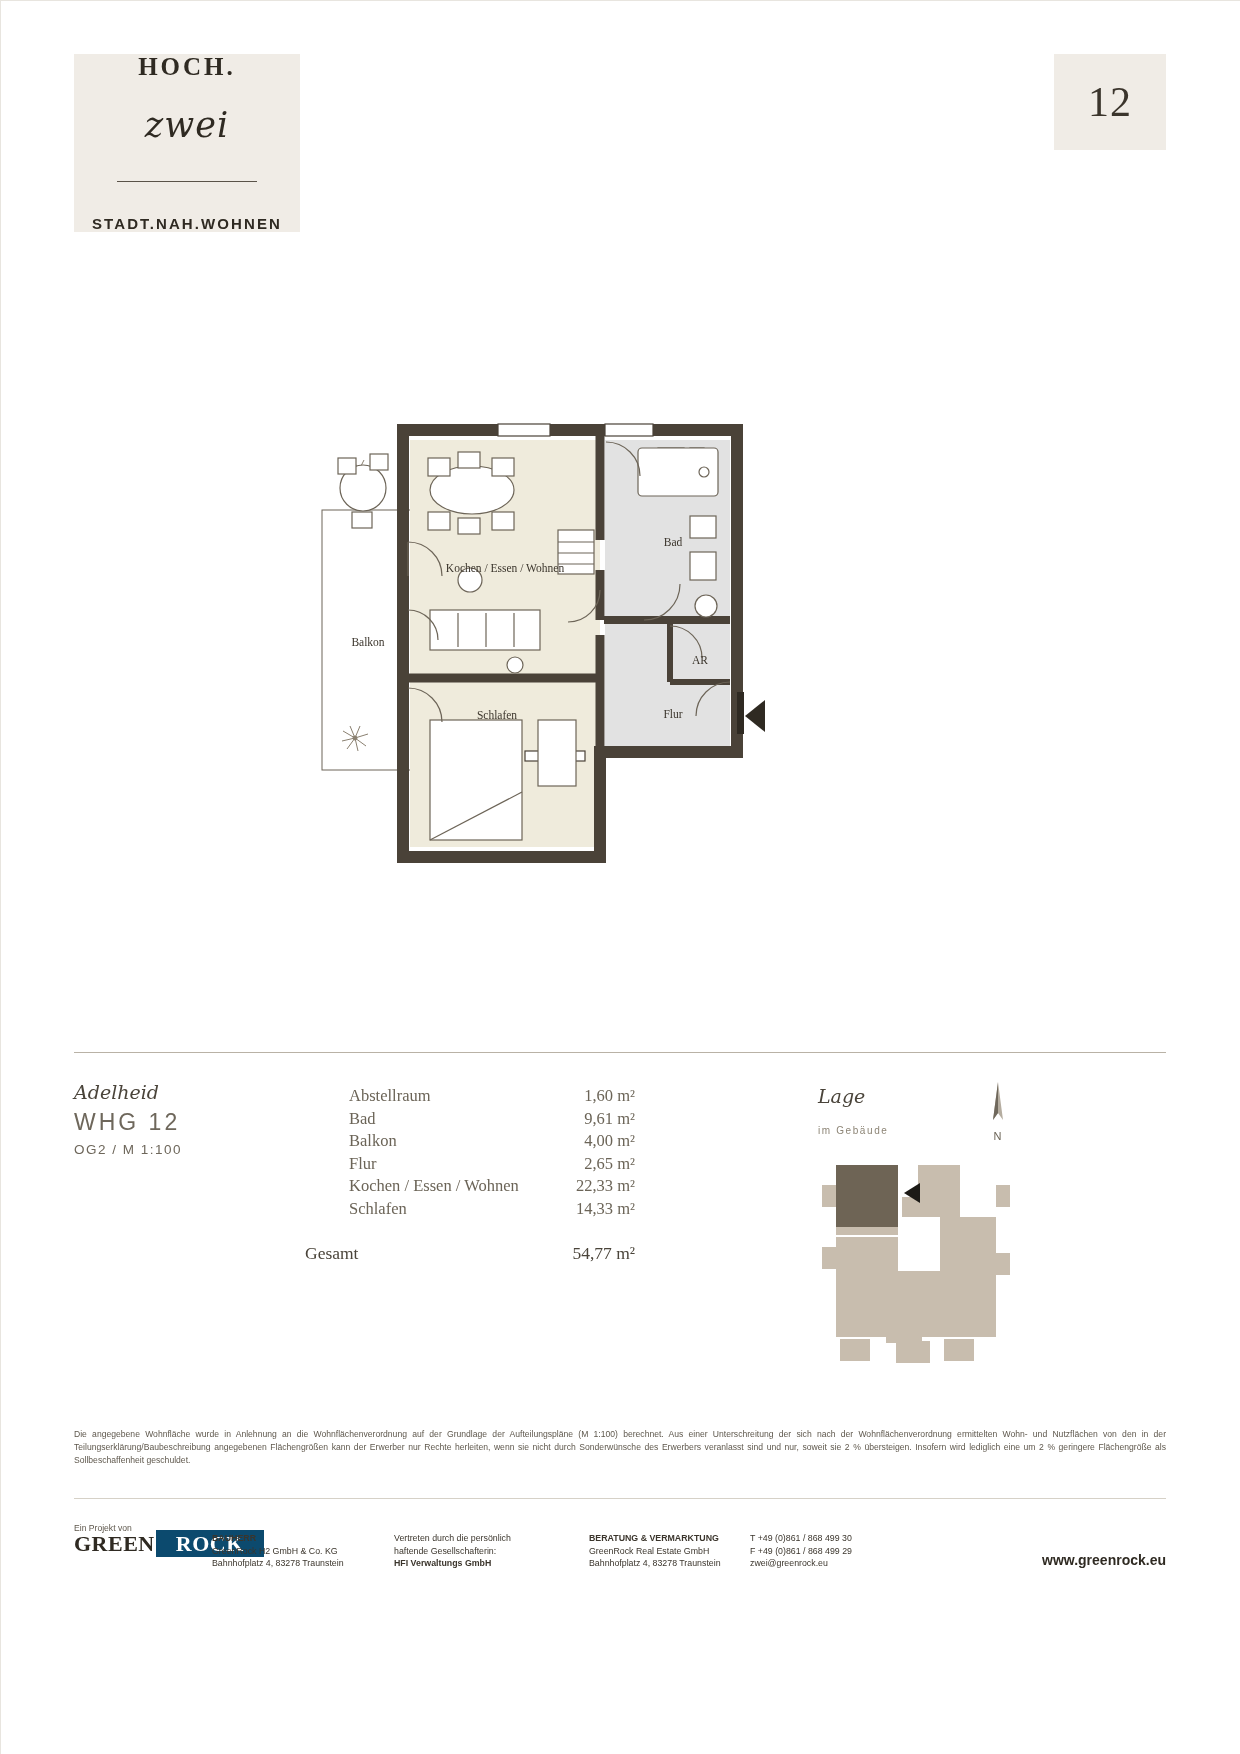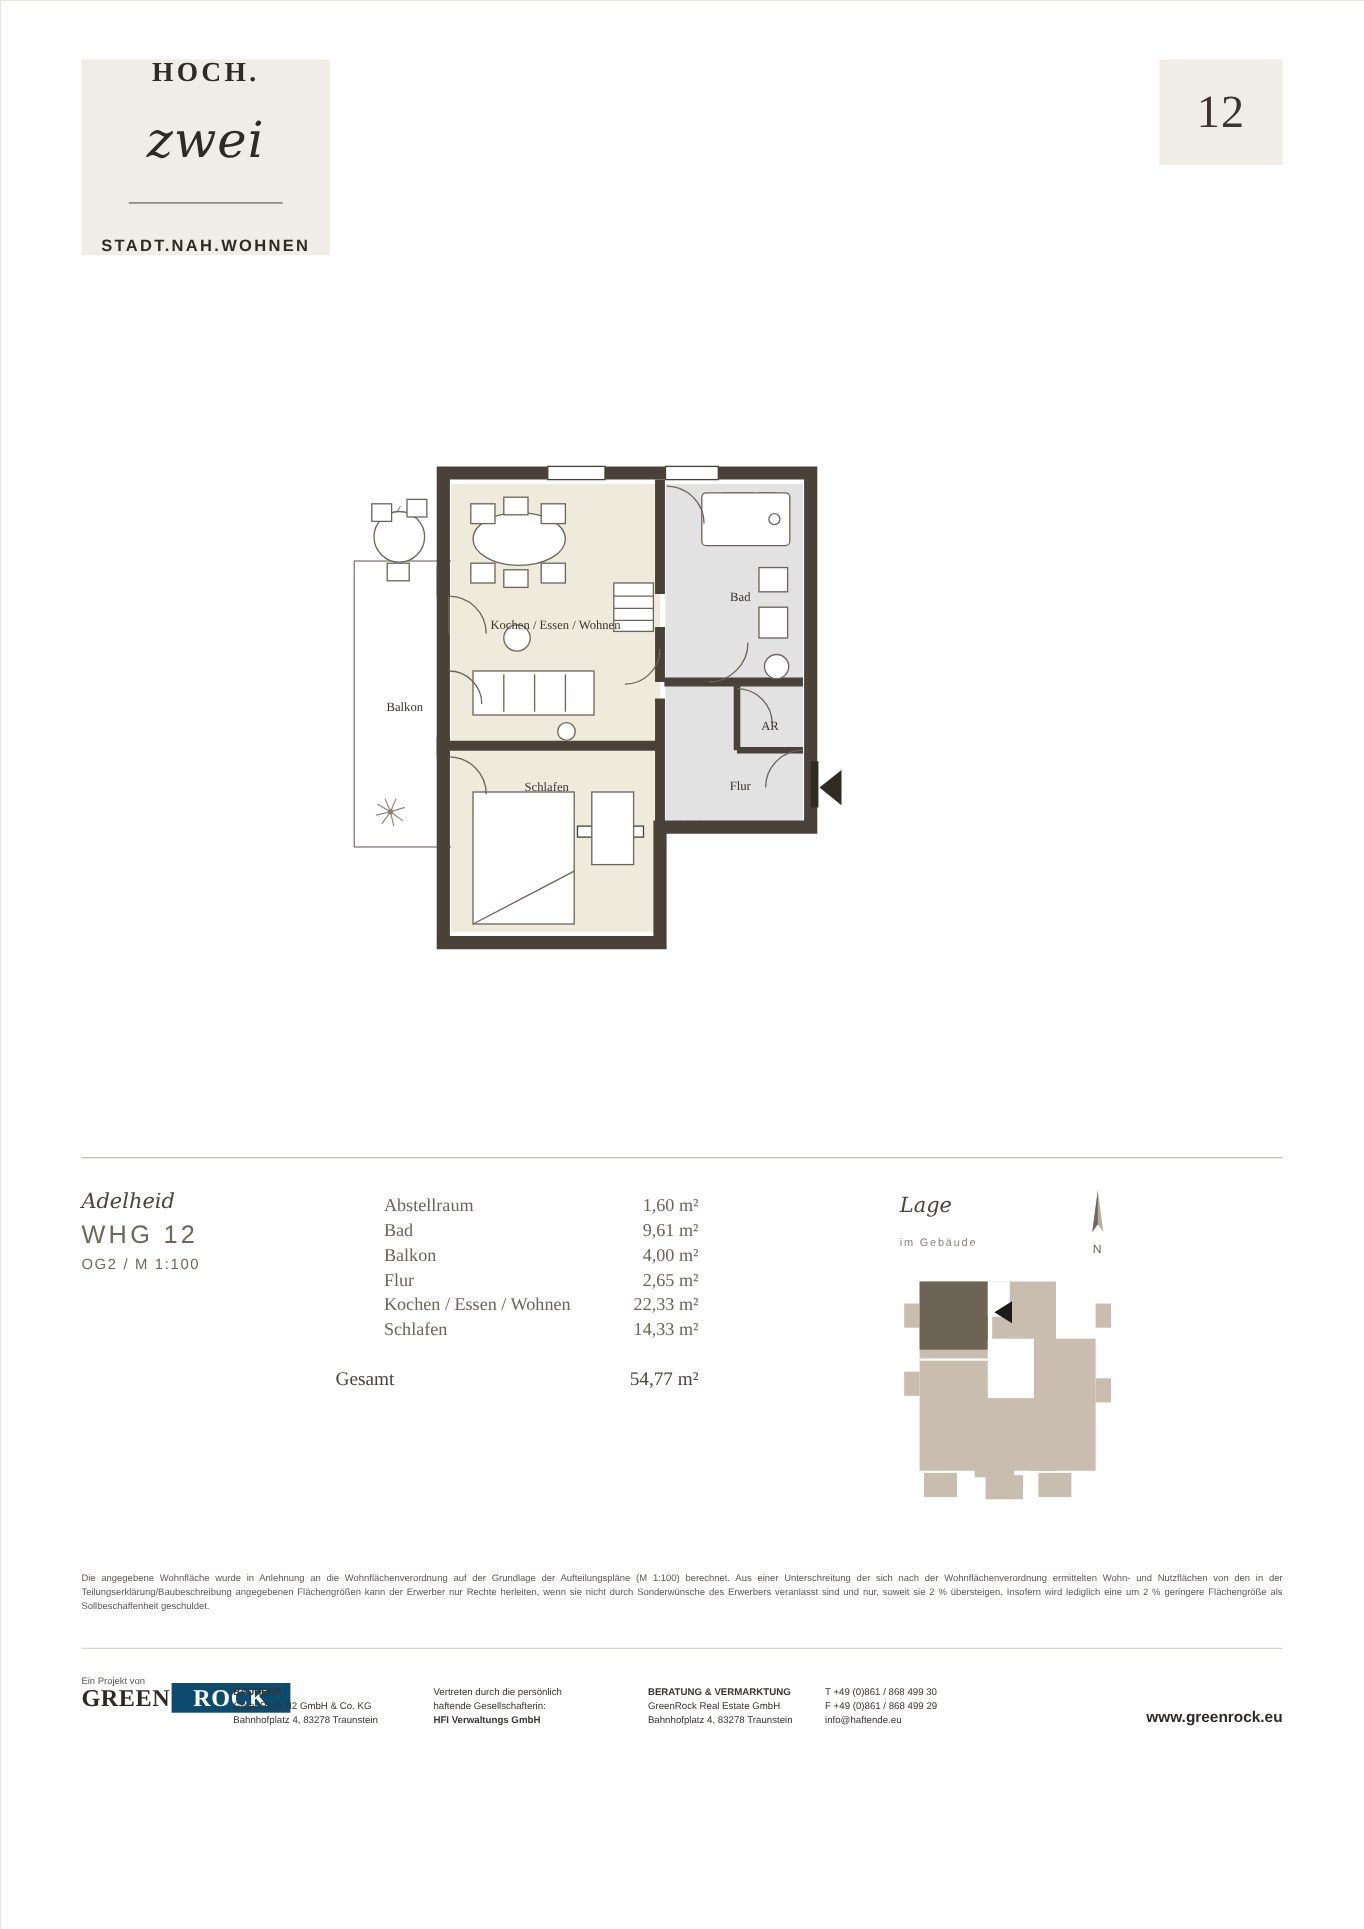--- a/index.html
+++ b/index.html
@@ -39,21 +39,21 @@
     font-family: "Liberation Serif", serif;
     font-weight: bold;
     font-size: 25px;
     letter-spacing: 3px;
     color: #2f2a22;
     line-height: 1;
   }
   .logo-zwei {
     font-family: "DejaVu Serif", serif;
     font-style: italic;
-    font-size: 45px;
+    font-size: 35px;
     color: #2f2a22;
     line-height: 1.05;
     margin-top: 2px;
     letter-spacing: 1px;
   }
   .logo-rule {
     width: 140px;
     height: 1px;
     background: #5a5349;
     margin: 10px 0 7px 0;
@@ -543,18 +543,18 @@
 
     <div class="f-col" style="left:515px; top:14px;">
       <div class="f-bold">BERATUNG &amp; VERMARKTUNG</div>
       <div>GreenRock Real Estate GmbH</div>
       <div>Bahnhofplatz 4, 83278 Traunstein</div>
     </div>
 
     <div class="f-col" style="left:676px; top:14px;">
       <div>T +49 (0)861 / 868 499 30</div>
       <div>F +49 (0)861 / 868 499 29</div>
-      <div>info@haftende.eu</div>
+      <div>zwei@greenrock.eu</div>
     </div>
 
     <div class="f-web">www.greenrock.eu</div>
   </div>
 </div>
 
 </body></html>

